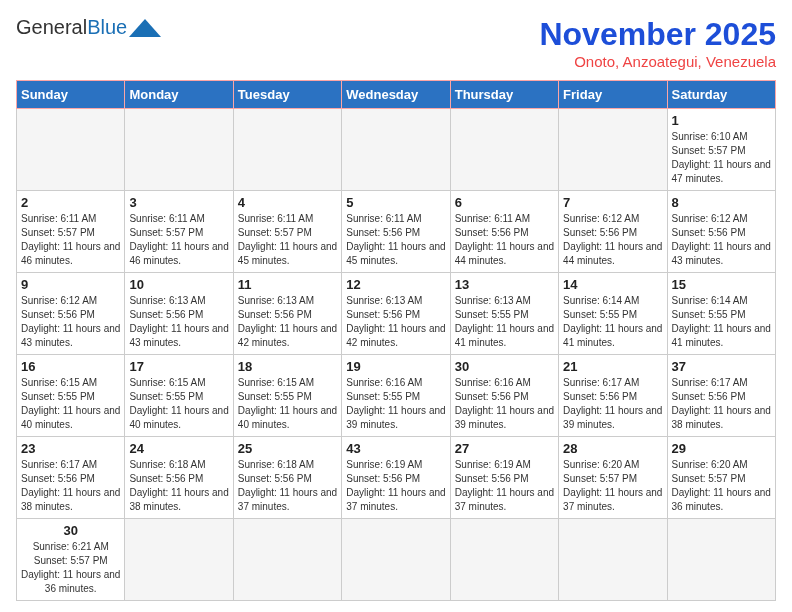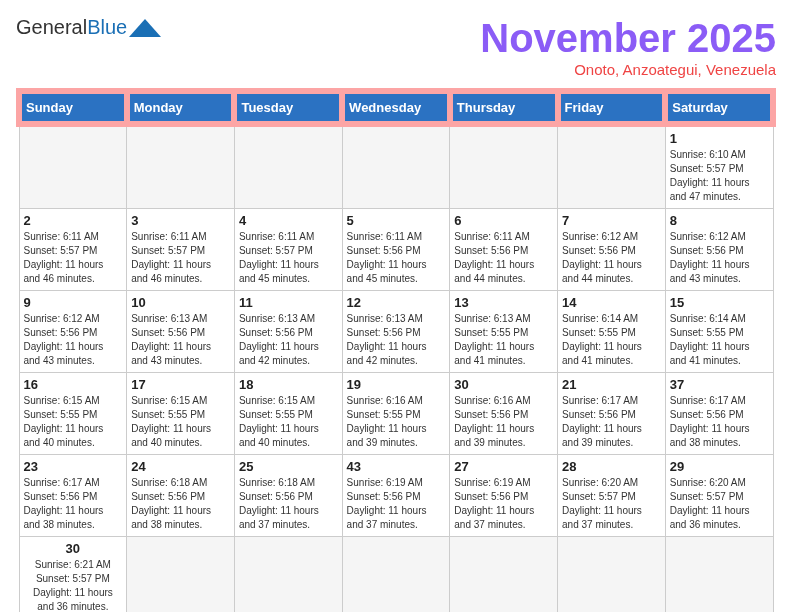--- a/index.html
+++ b/index.html
@@ -18,41 +18,41 @@
     }
     .logo {
       display: flex;
       flex-direction: column;
       align-items: flex-start;
     }
     .title-area {
       text-align: right;
     }
     .month-title {
-      font-size: 40px;
+      font-size: 32px;
       font-weight: bold;
-      color: #8b5cf6;
+      color: #1d4ed8;
     }
     .location-title {
       font-size: 15px;
       color: #ef4444;
     }
     .calendar {
       width: 100%;
       border-collapse: collapse;
       font-size: 11px;
     }
     .calendar thead th {
       background-color: #2b72c2;
       color: #fff;
       padding: 6px 4px;
       text-align: left;
       font-size: 13px;
       font-weight: bold;
-      border: 6px solid #fca5a5;
+      border: 1px solid #fca5a5;
     }
     .calendar tbody td {
       border: 1px solid #ccc;
       vertical-align: top;
       padding: 4px 4px;
       width: calc(100% / 7);
       min-height: 80px;
       height: 80px;
       background: #fff;
     }

